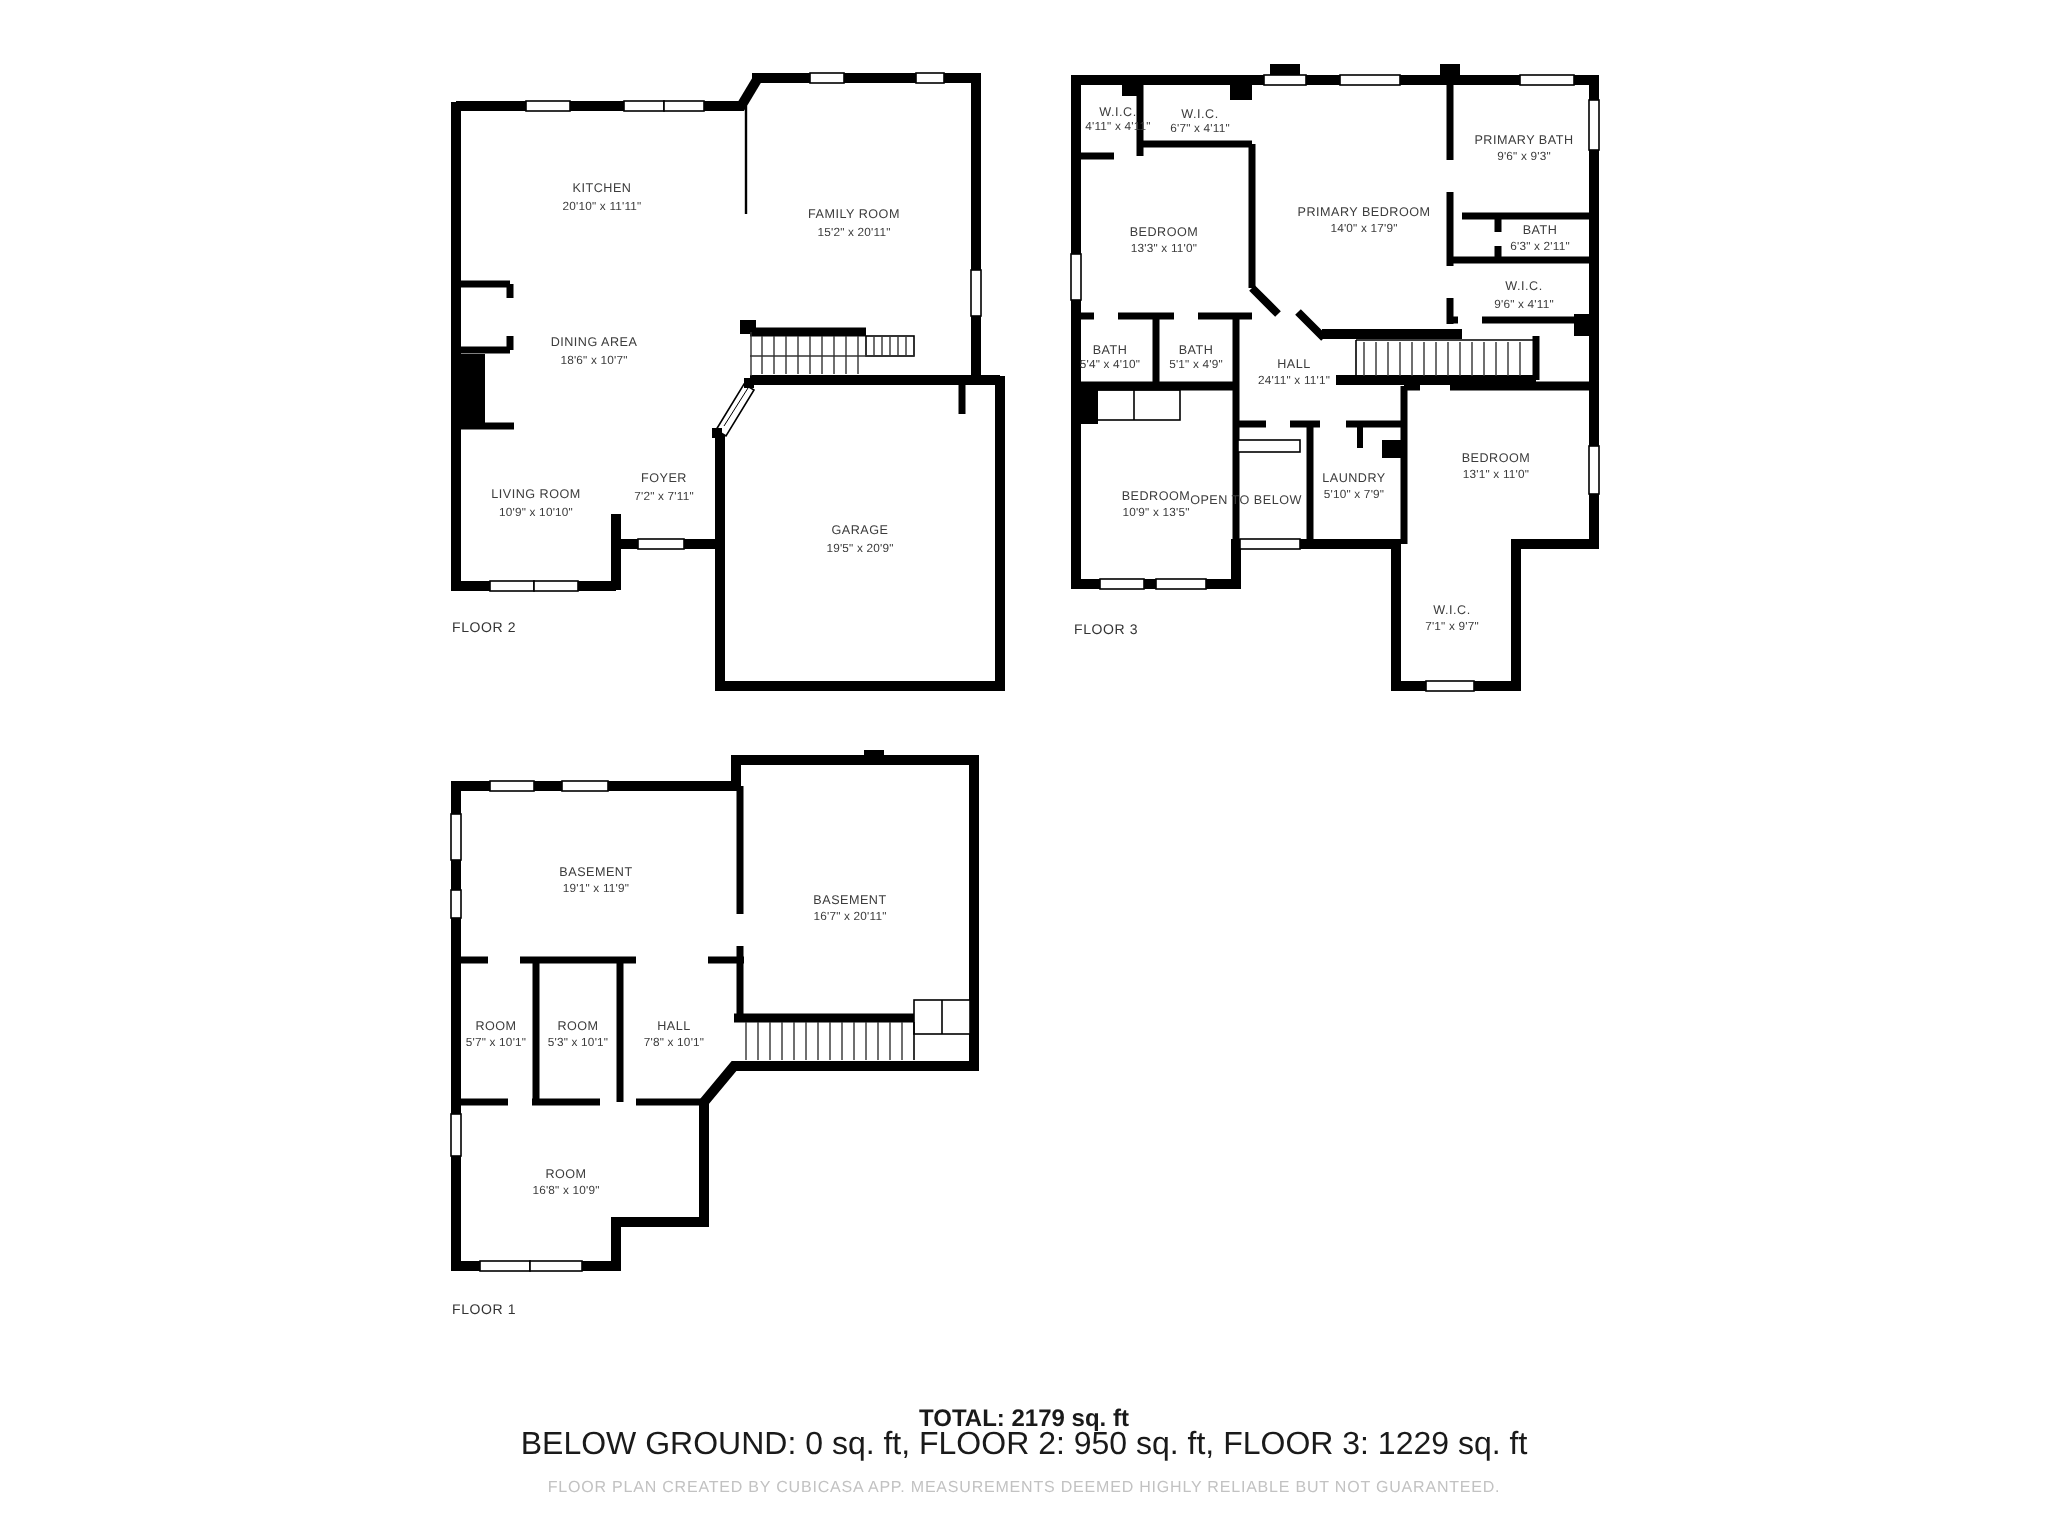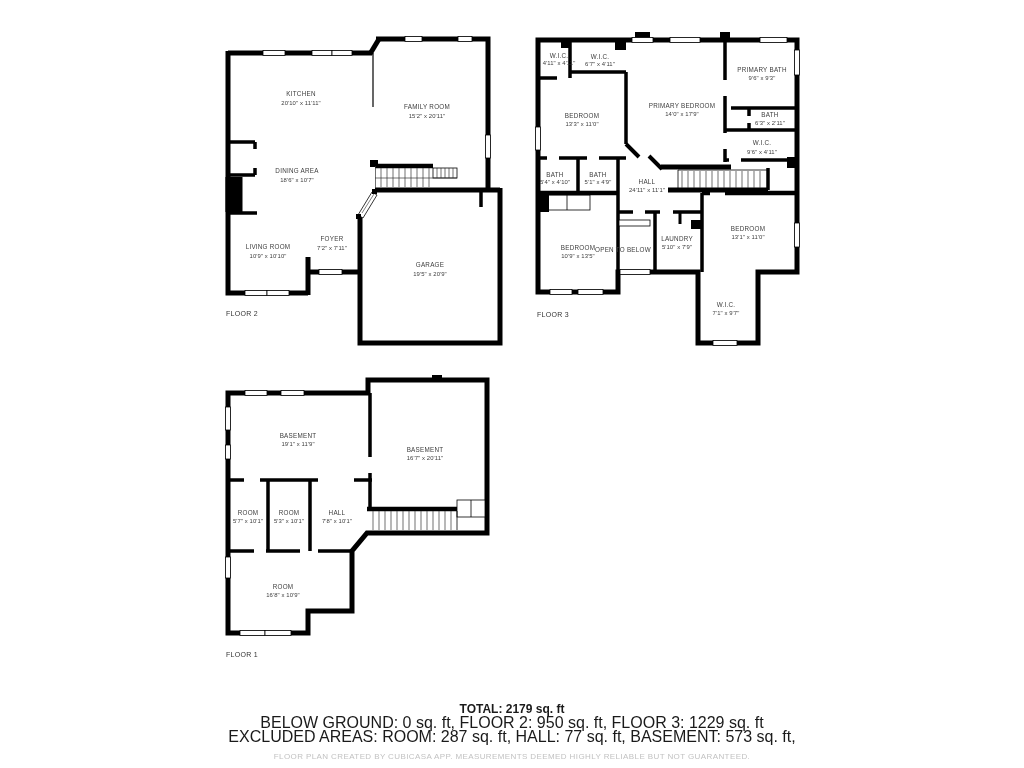--- a/index.html
+++ b/index.html
@@ -213,17 +213,16 @@
       <text class="rdims" x="117" y="148">7'8" x 10'1"</text>
       <text class="rname" x="63" y="214">ROOM</text>
       <text class="rdims" x="63" y="222">16'8" x 10'9"</text>
     </g>
     <text class="flabel" x="6" y="282">FLOOR 1</text>
   </svg>
 
   <div class="summary">
     <div class="total">TOTAL: 2179 sq. ft</div>
     <div class="line">BELOW GROUND: 0 sq. ft, FLOOR 2: 950 sq. ft, FLOOR 3: 1229 sq. ft</div>
-    <div class="line">EXCLUDED AREAS: ROOM: 287 sq. ft, HALL: 77 sq. ft, BASEMENT: 573 sq. ft,</div>
     <div class="disclaimer">FLOOR PLAN CREATED BY CUBICASA APP. MEASUREMENTS DEEMED HIGHLY RELIABLE BUT NOT GUARANTEED.</div>
   </div>
 
 </div>
 
 </body></html>

